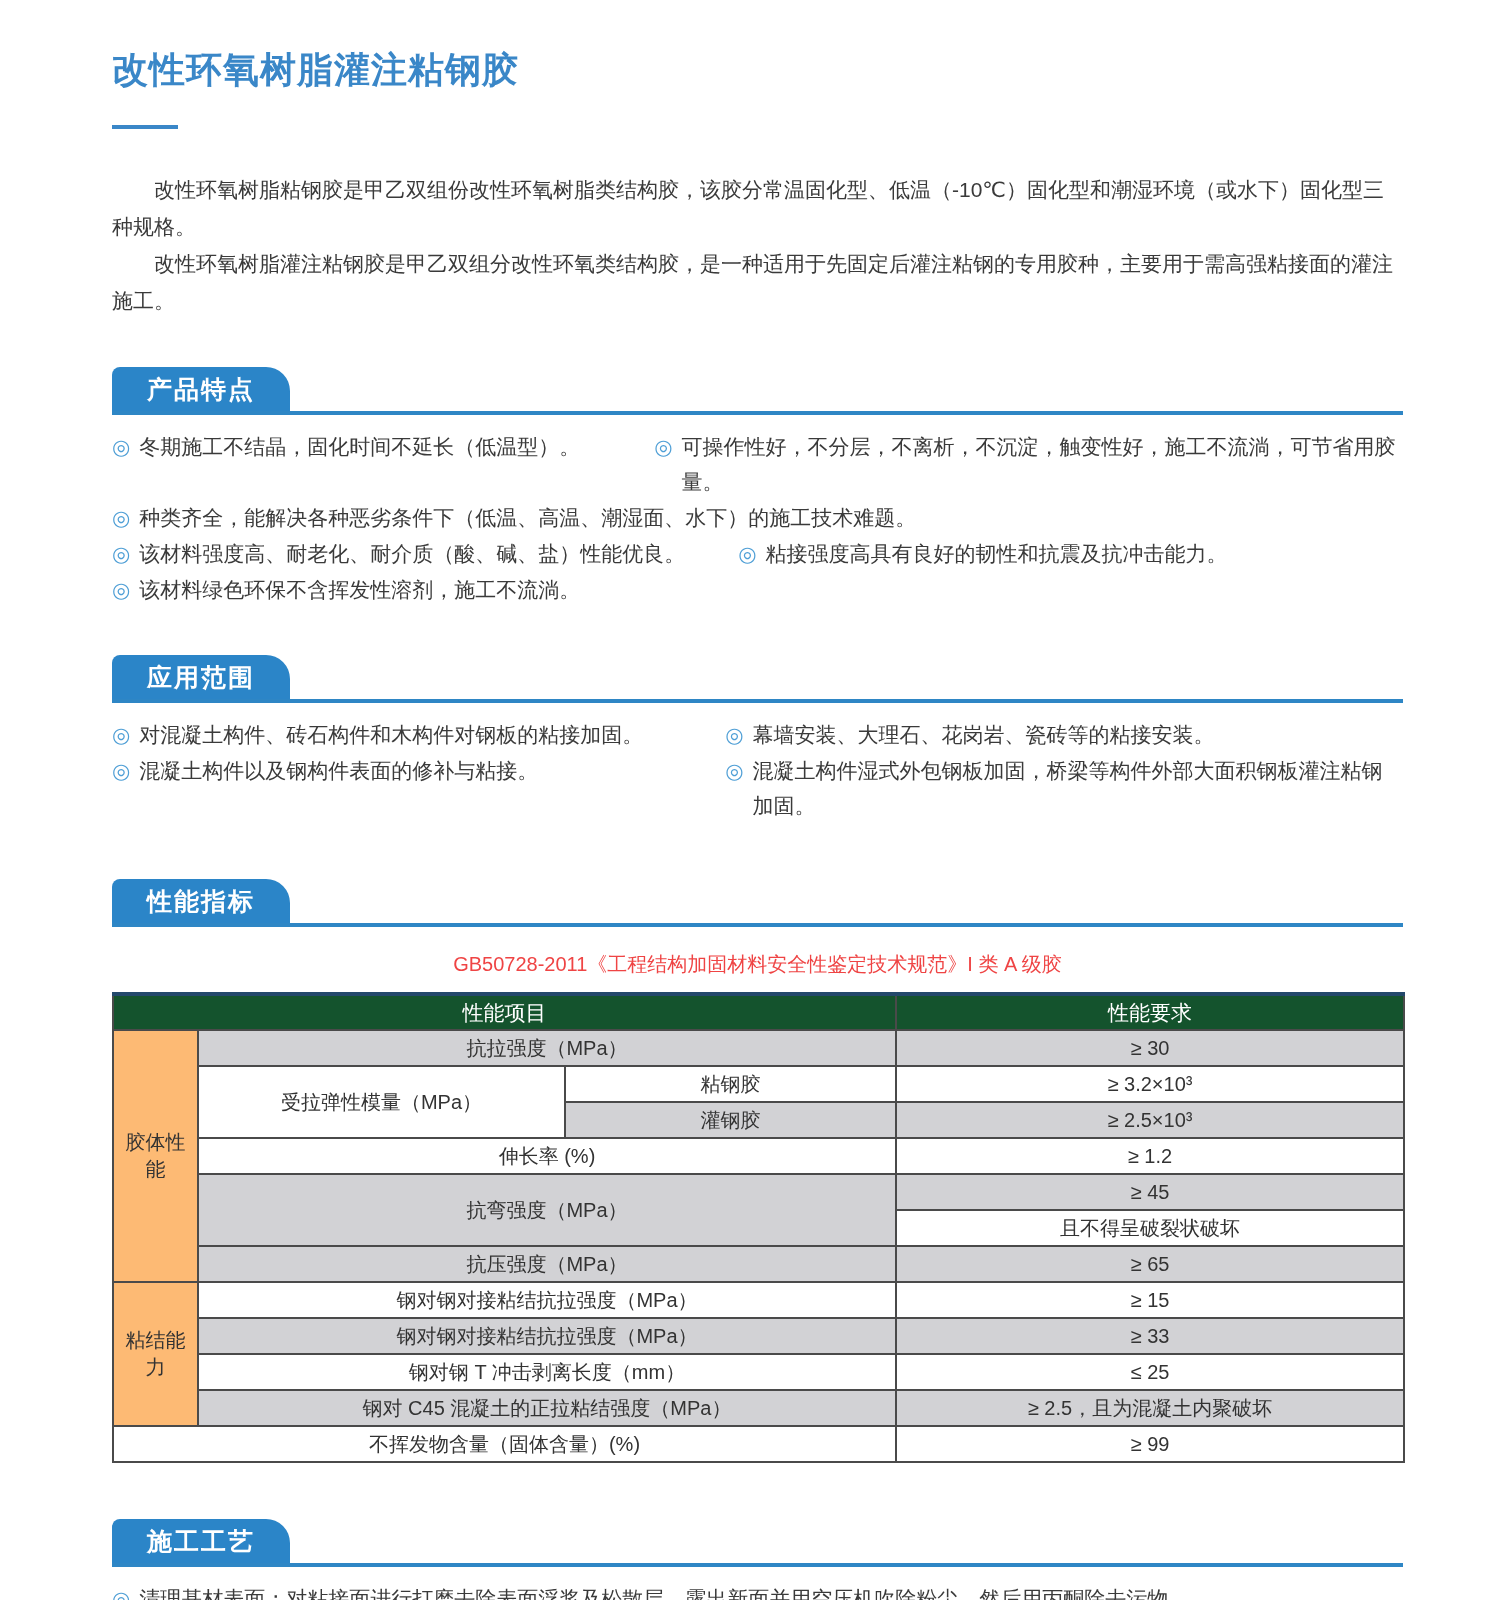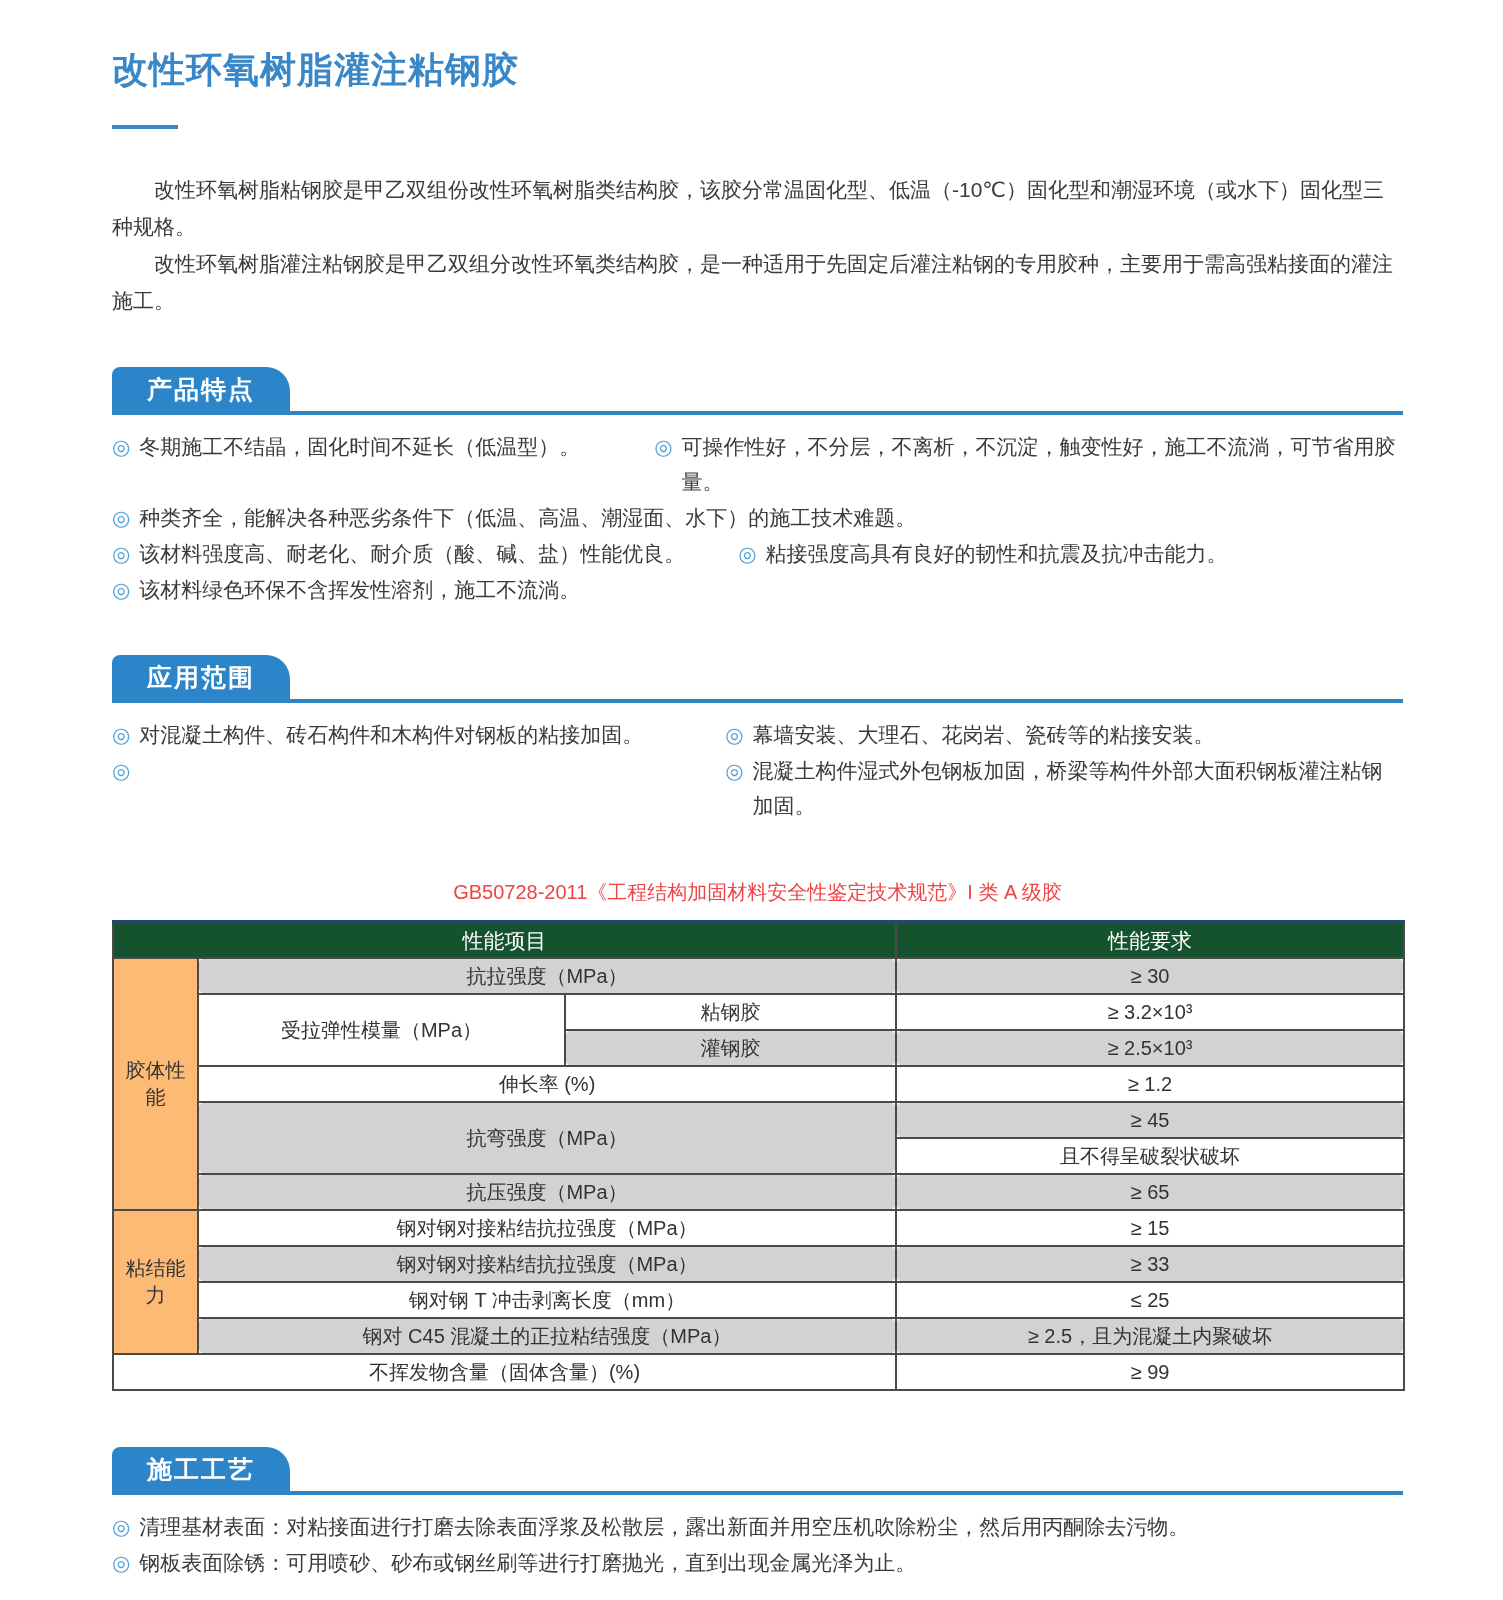--- a/index.html
+++ b/index.html
@@ -45,21 +45,21 @@
   table.perf col.c3 { width: 331px; }
   table.perf col.c4 { width: 508px; }
   table.perf th, table.perf td {
     border: 2px solid #4a4a4a;
     height: 36px; padding: 2px 8px;
     text-align: center; vertical-align: middle;
     font-size: 20px; color: #333; font-weight: normal;
     background: #ffffff;
   }
   table.perf th { background: #14532d; color: #ffffff; font-size: 21px; border-top: 4px solid #23486b; }
-  table.perf td.g { background: #d2d2d5; border-radius: 8px; }
+  table.perf td.g { background: #d2d2d5; }
   table.perf td.grp { background: #fdba74; font-size: 20px; line-height: 27px; }
 </style>
 </head>
 <body>
 
 <div class="page">
 
   <h1 class="title">改性环氧树脂灌注粘钢胶</h1>
   <div class="title-dash"></div>
 
@@ -123,30 +123,36 @@
           <span>对混凝土构件、砖石构件和木构件对钢板的粘接加固。</span>
         </div>
         <div class="bullet">
           <span class="b-ico">◎</span>
           <span>幕墙安装、大理石、花岗岩、瓷砖等的粘接安装。</span>
         </div>
       </div>
       <div class="brow cols47">
         <div class="bullet">
           <span class="b-ico">◎</span>
+          <span>混凝土构件以及钢构件表面的修补与粘接。</span>
         </div>
         <div class="bullet">
           <span class="b-ico">◎</span>
           <span>混凝土构件湿式外包钢板加固，桥梁等构件外部大面积钢板灌注粘钢加固。</span>
         </div>
       </div>
     </div>
   </section>
 
   <section class="sec gap-lg">
+    <div class="sec-head">
+      <div class="sec-tab">
+        <span>性能指标</span>
+      </div>
+    </div>
     <p class="tbl-caption">GB50728-2011《工程结构加固材料安全性鉴定技术规范》I 类 A 级胶</p>
 
     <table class="perf">
       <colgroup>
         <col class="c1">
           <col class="c2">
           <col class="c3">
           <col class="c4">
       </colgroup>
       <thead>

